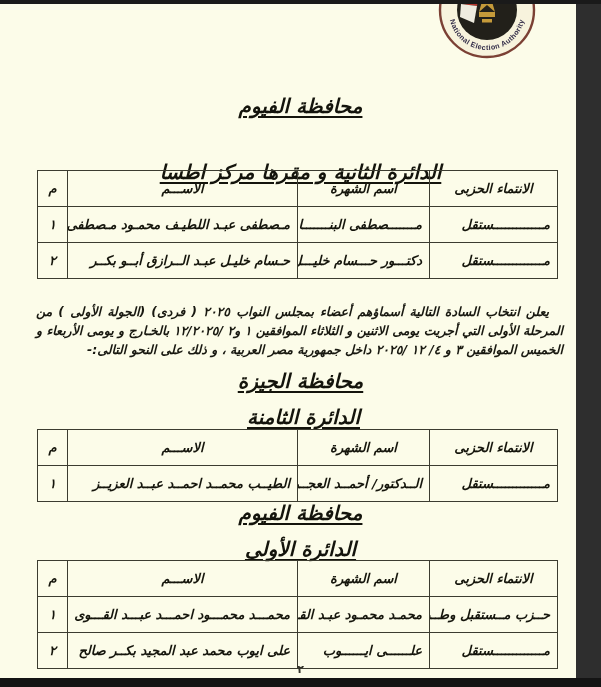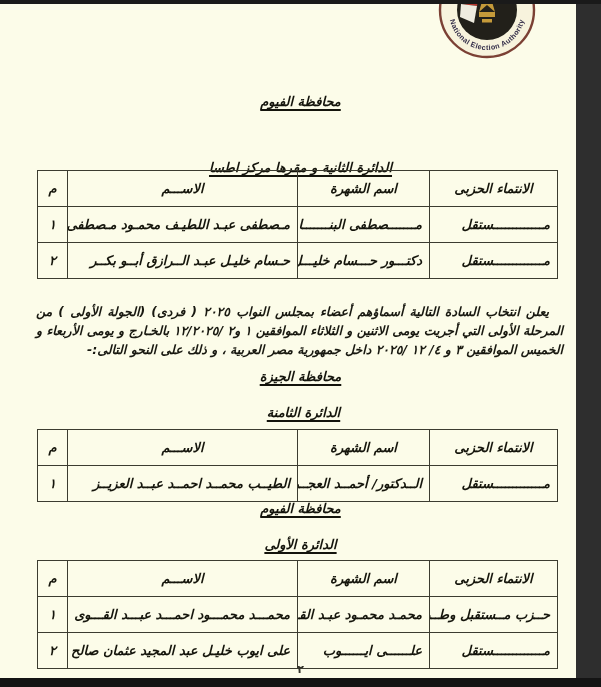--- a/index.html
+++ b/index.html
@@ -19,21 +19,21 @@
   .bar-top    { position:absolute; top:0; left:0; width:601px; height:4px; background:#1a1a1a; z-index:6; }
   .bar-right  { position:absolute; top:0; right:0; width:25px; height:687px; background:#2e2e2e; z-index:5; }
   .bar-bottom { position:absolute; bottom:0; left:0; width:601px; height:9px; background:#141414; z-index:6; }
 
   
   .seal { position:absolute; left:437px; top:-40px; width:100px; height:100px; z-index:4; }
   .seal-ring-text { font-family:"Liberation Sans", sans-serif; font-weight:bold; font-size:7.2px; letter-spacing:0.4px; fill:#332d49; }
 
   .abs { position:absolute; left:0; width:601px; text-align:center; }
   .doc-title {
-    font-size:13px; font-weight:bold; font-style:italic;
+    font-size:20px; font-weight:bold; font-style:italic;
     text-decoration: underline; text-underline-offset:3px; text-decoration-thickness:1.5px;
     color:#14140c;
   }
   .t-gov1  { top:94px;  }
   .t-dist1 { top:132px;margin-top:28px; }
   .t-art   { top:283px; font-size:14px; }
   .t-gov2  { top:369px; }
   .t-dist2 { top:405px;padding-left:6px; }
   .t-gov3  { top:501px; }
   .t-dist3 { top:537px; }
@@ -184,21 +184,21 @@
     <tbody>
       <tr>
         <td class="party">حــزب مــستقبل وطــن</td>
         <td class="fame">محمـد محمـود عبـد القـوى</td>
         <td class="name">محمـــد محمـــود احمـــد عبـــد القـــوى</td>
         <td class="serial">١</td>
       </tr>
       <tr>
         <td class="party">مـــــــــــــستقل</td>
         <td class="fame">علــــــى ايــــــوب</td>
-        <td class="name">على ايوب خليـل عبد المجيد عثمان صالح</td>
+        <td class="name">على ايوب محمد عبد المجيد بكــر صالح</td>
         <td class="serial">٢</td>
       </tr>
     </tbody>
   </table>
 
   <div class="abs page-num">٢</div>
 
 </div>
 
 </body></html>

